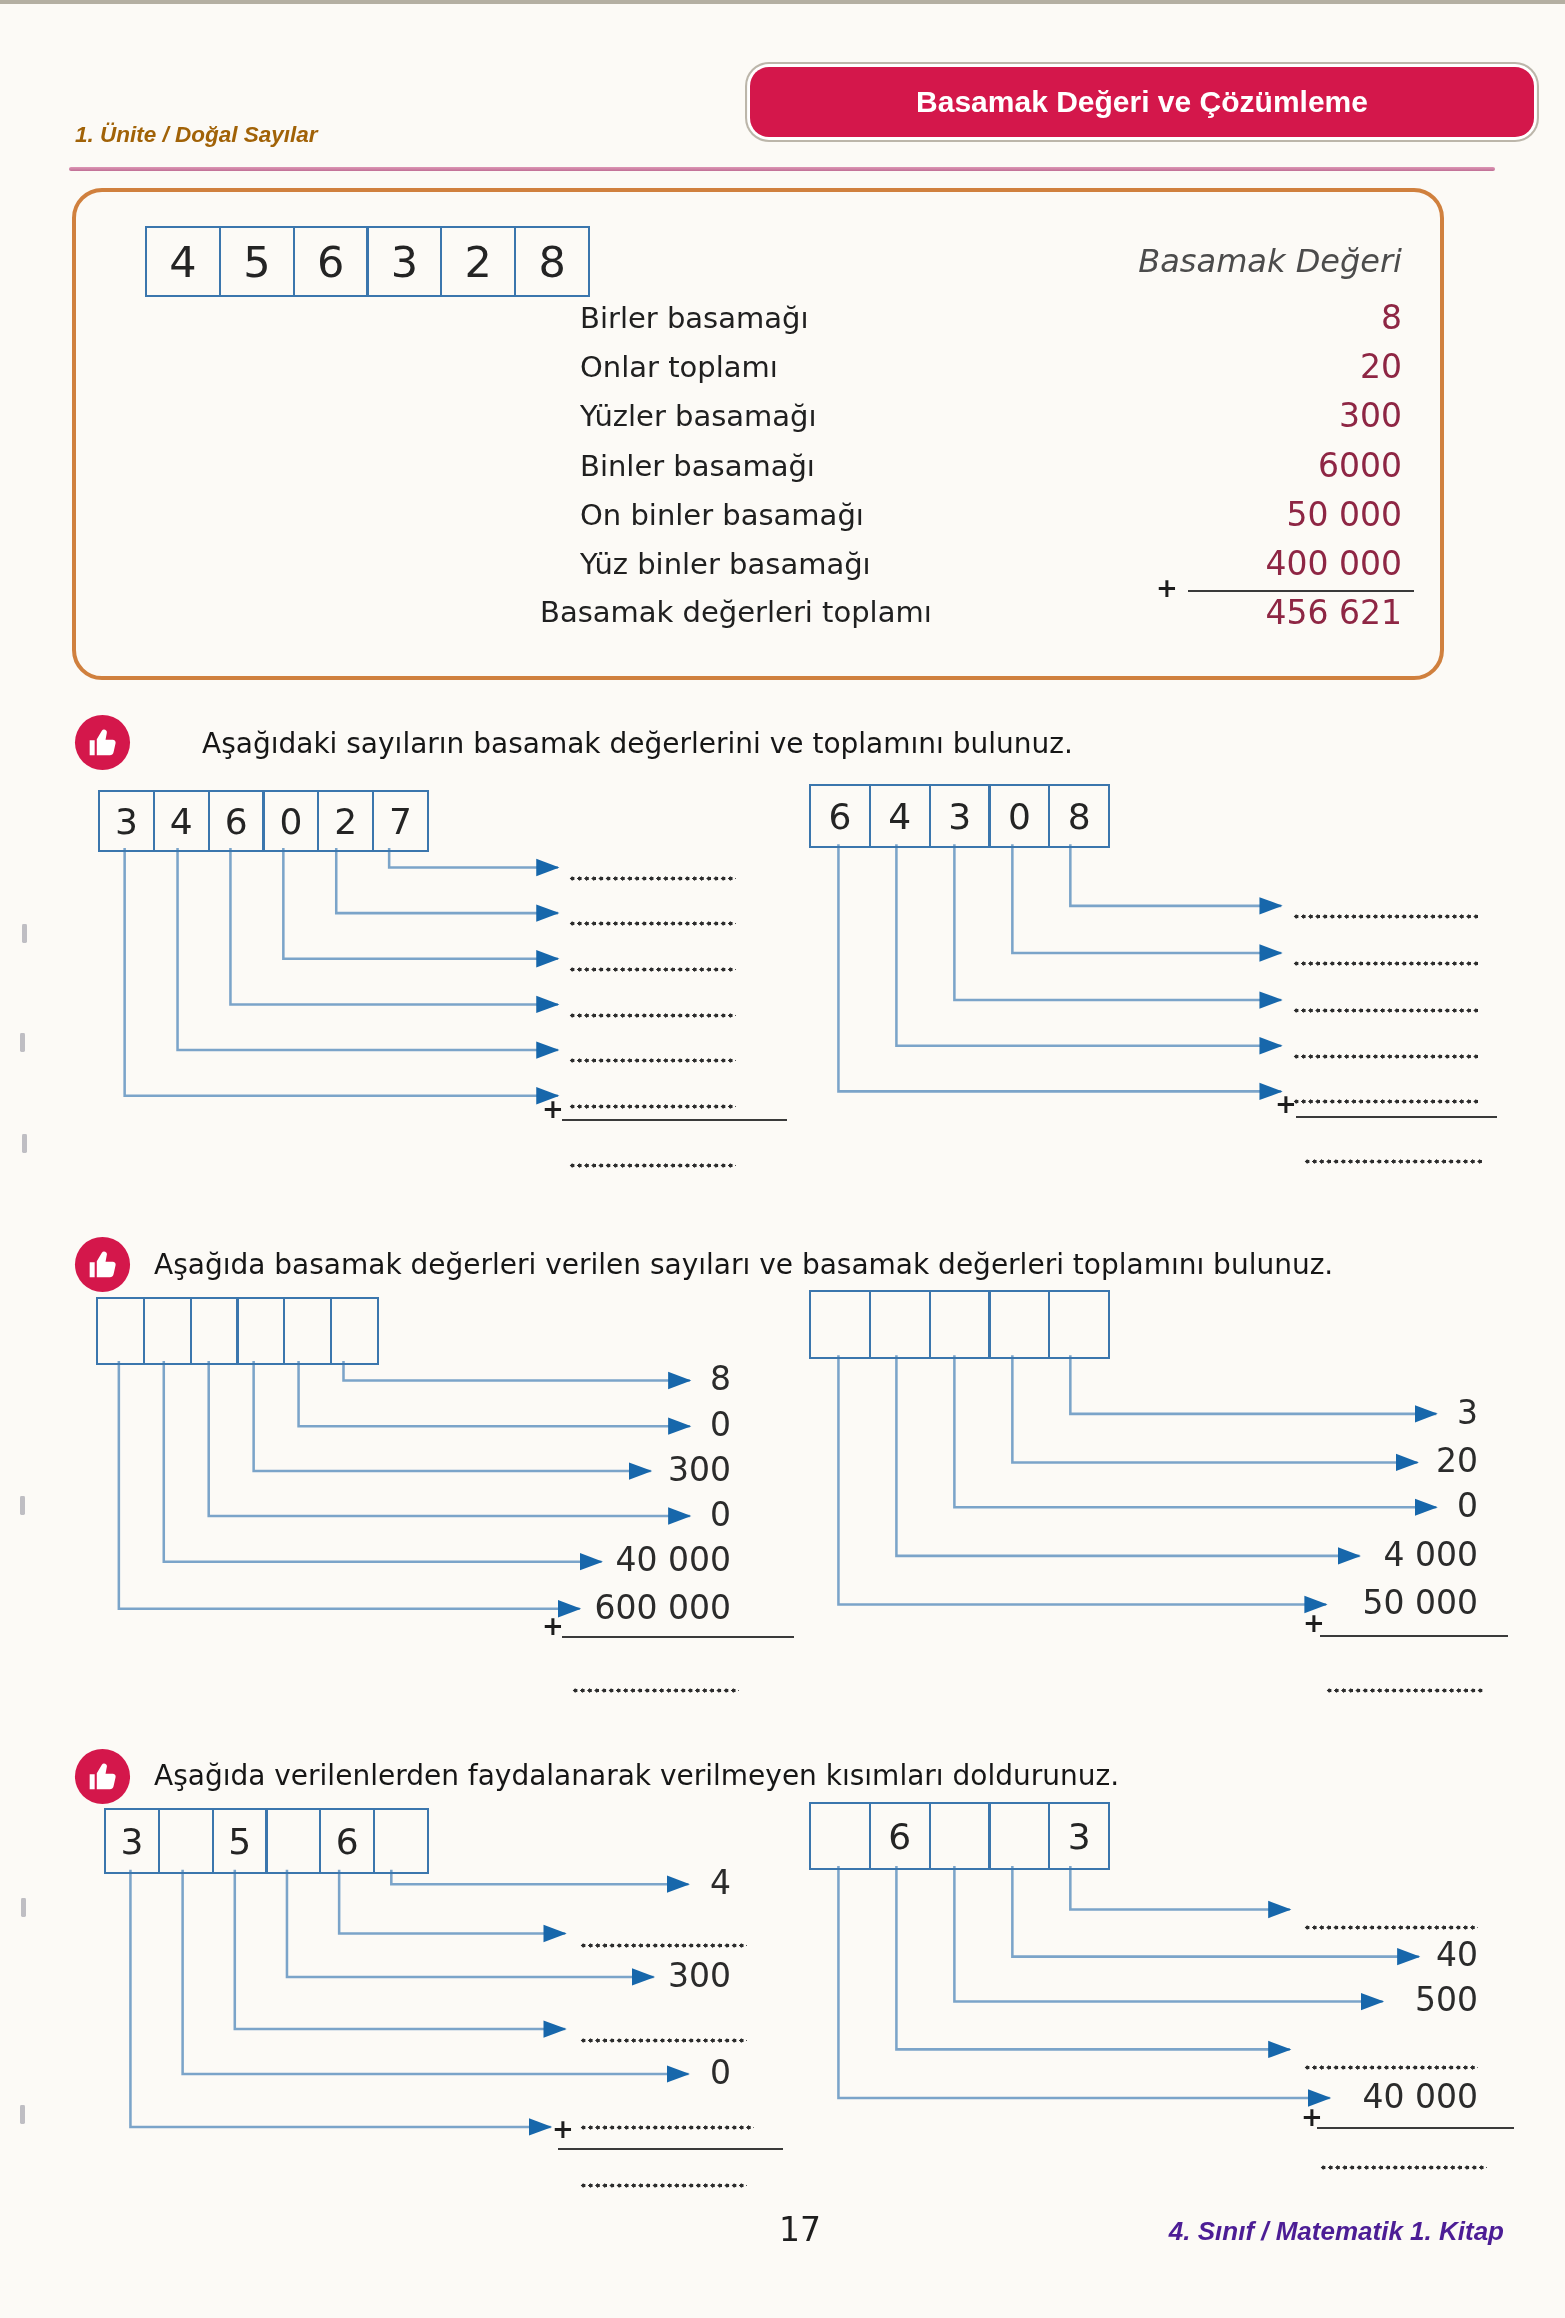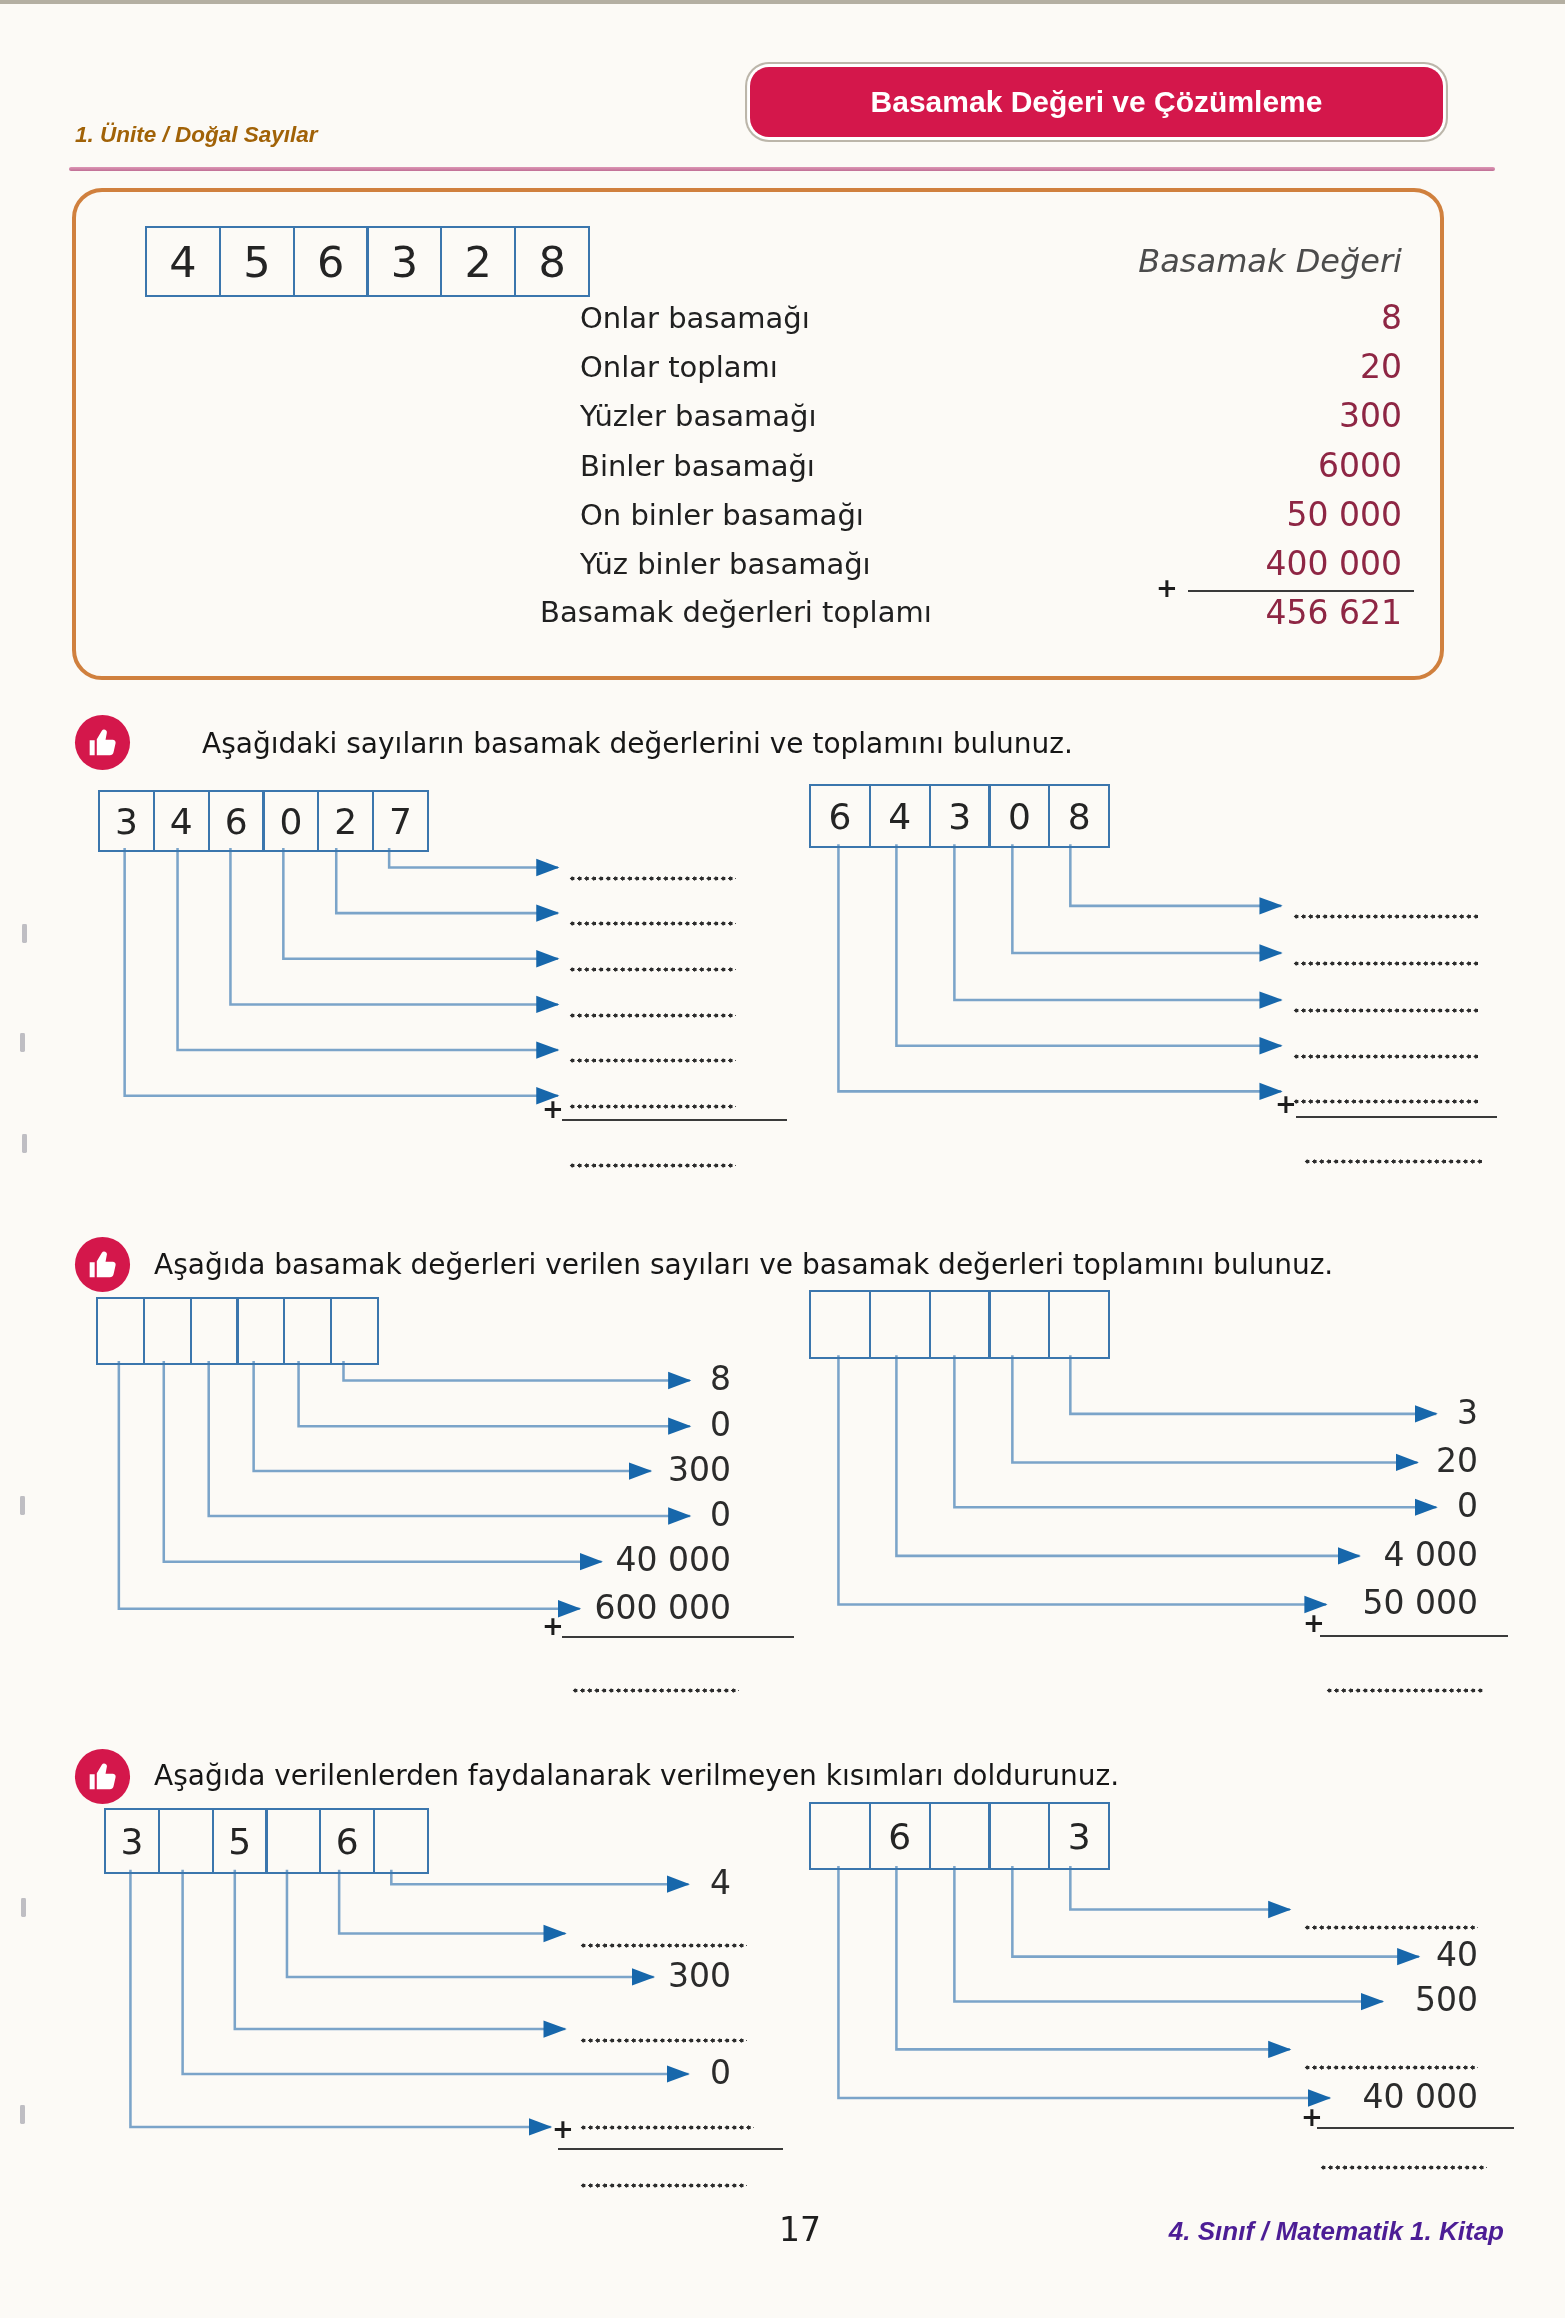--- a/index.html
+++ b/index.html
@@ -5,21 +5,21 @@
   html,body{margin:0;padding:0;background:#e8e6e0;}
   #page{position:relative;width:1566px;height:2319px;background:#fcfaf6;overflow:hidden;
         font-family:"DejaVu Sans",sans-serif;color:#242424;}
   .topstrip{position:absolute;left:0;top:0;width:1566px;height:4.3px;background:#b4afa2;}
   .edge-mark{position:absolute;width:5px;height:19px;background:#8d8d99;opacity:.55;border-radius:1.4px;}
 
   .unit-label{position:absolute;left:75px;top:122px;font-size:22.5px;font-weight:bold;font-style:italic;
               color:#a16207;font-family:"Liberation Sans",sans-serif;white-space:nowrap;}
   .header-rule{position:absolute;left:69px;top:167px;width:1426px;height:4.3px;
                background:linear-gradient(#dd96b5,#c06f95);border-radius:2.2px;}
-  .banner{position:absolute;left:750px;top:67px;width:693px;height:70px;background:#d4174b;
+  .banner{position:absolute;left:750px;top:67px;width:784px;height:70px;background:#d4174b;
           border-radius:19px;box-shadow:0 0 0 2.9px #ffffff,0 0 0 5px #bcb6aa;
           display:flex;align-items:center;justify-content:center;}
   .banner span{color:#ffffff;font-size:30px;font-weight:bold;font-family:"Liberation Sans",sans-serif;}
 
   .exbox{position:absolute;left:72px;top:188px;width:1364px;height:484px;border:4.3px solid #d0803e;
          border-radius:30px;background:#fcfaf6;}
 
   .cells{position:absolute;display:flex;}
   .cell{width:var(--cw);height:var(--ch);border:2.2px solid #3b76ad;display:flex;align-items:center;
         justify-content:center;font-size:var(--fs);color:#242424;background:transparent;}
@@ -134,21 +134,21 @@
     <div class="cell">4</div>
     <div class="cell">5</div>
     <div class="cell">6</div>
     <div class="cell">3</div>
     <div class="cell">2</div>
     <div class="cell">8</div>
   </div>
 
   <div class="colhead" style="left:1112px;top:261px;font-style:italic;">Basamak Değeri</div>
 
-  <div class="exlabel" style="left:580px;top:319px;">Onlar basamağı</div>
+  <div class="exlabel" style="left:580px;top:319px;">Birler basamağı</div>
   <div class="exlabel" style="left:580px;top:368px;">Onlar toplamı</div>
   <div class="exlabel" style="left:580px;top:417px;">Yüzler basamağı</div>
   <div class="exlabel" style="left:580px;top:467px;">Binler basamağı</div>
   <div class="exlabel" style="left:580px;top:516px;">On binler basamağı</div>
   <div class="exlabel" style="left:580px;top:565px;">Yüz binler basamağı</div>
   <div class="exlabel" style="left:540px;top:613px;">Basamak değerleri toplamı</div>
 
   <div class="num maroon" style="left:1156px;top:319px;">8</div>
   <div class="num maroon" style="left:1156px;top:368px;">20</div>
   <div class="num maroon" style="left:1156px;top:417px;">300</div>

